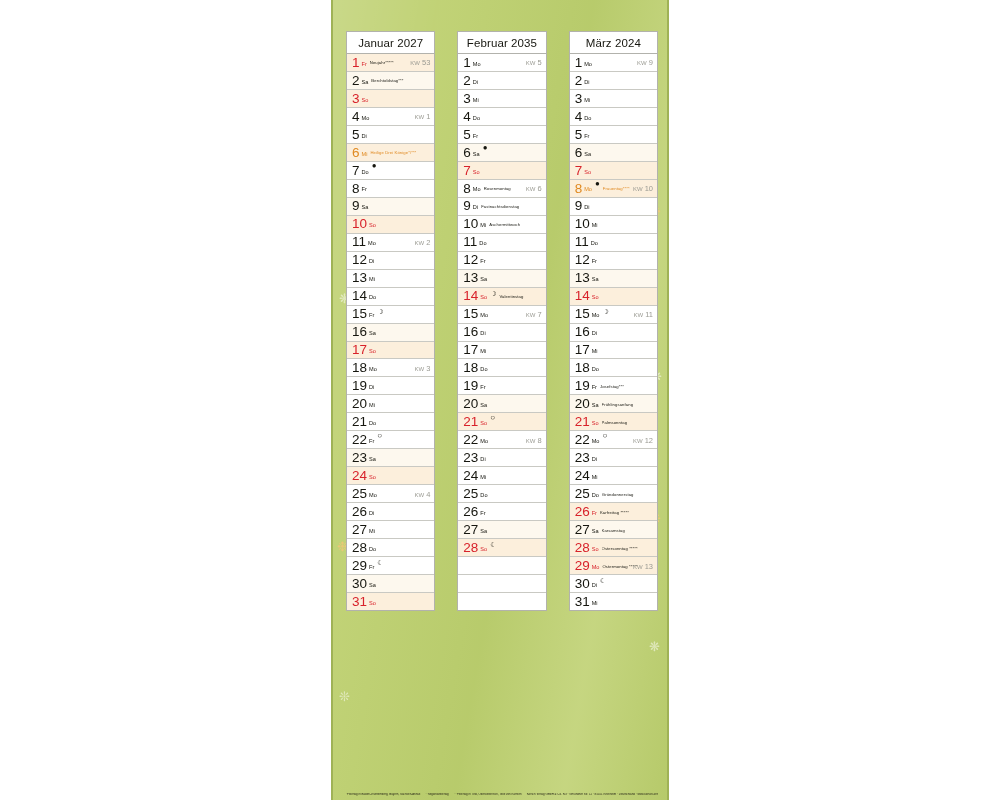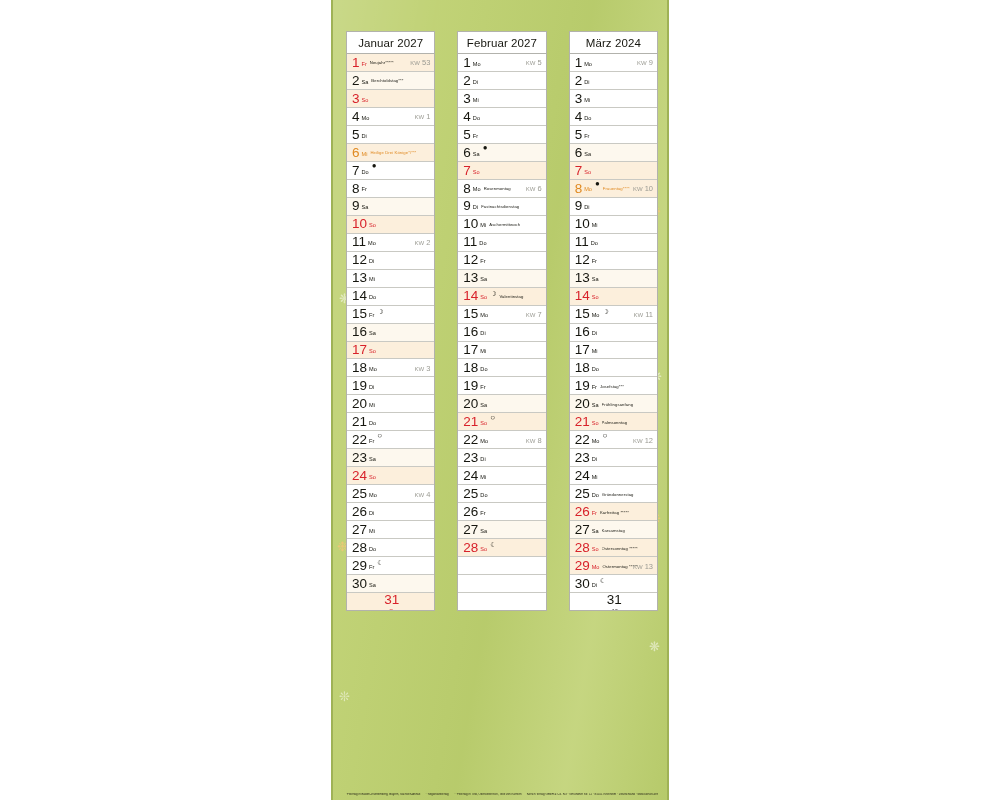--- a/index.html
+++ b/index.html
@@ -76,21 +76,21 @@
     position: relative;
     flex: 1 1 0;
     min-height: 0;
     border-bottom: 1px solid #c9c9c3;
     background: #ffffff;
     display: flex;
     align-items: center;
     padding: 0 3px 0 5px;
     overflow: hidden;
   }
-  .day:last-child { border-bottom: none; flex-direction: column; }
+  .day:last-child { border-bottom: none; }
   .day.sat { background: #fdf8ee; }
   .day.sun { background: #fcefdc; }
   .day.hol { background: #fcefdc; }
   .day.empty { background: #ffffff; }
 
   .dnum {
     font-size: 13.5px;
     color: #16160f;
     line-height: 1;
     flex: none;
@@ -315,21 +315,21 @@
               <span class="dnum">30</span>
               <span class="dwd">Sa</span>
             </div>
             <div class="day sun">
               <span class="dnum">31</span>
               <span class="dwd">So</span>
             </div>
           </div>
         </div>
         <div class="col">
-          <div class="col-head">Februar 2027</div>
+          <div class="col-head">Februar 2035</div>
           <div class="col-body">
             <div class="day">
               <span class="dnum">1</span>
               <span class="dwd">Mo</span>
               <span class="kw"><b>KW</b> 5</span>
             </div>
             <div class="day">
               <span class="dnum">2</span>
               <span class="dwd">Di</span>
             </div>

